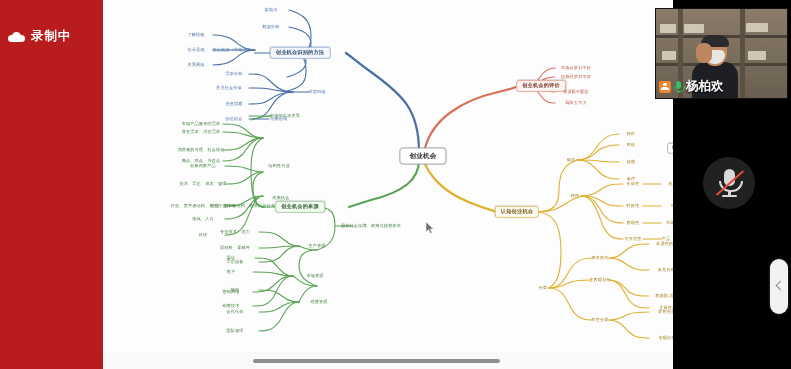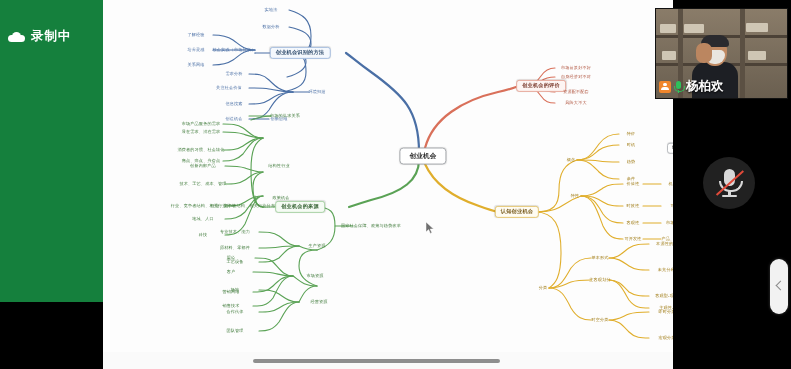--- a/index.html
+++ b/index.html
@@ -28,21 +28,21 @@
 
   .c-blue{color:#4a6fa5;} .c-red{color:#b0543e;}
   .c-green{color:#3f7a3a;} .c-yellow{color:#a07c16;}
 
   
   #hscroll-track{position:absolute;left:0;bottom:0;width:570px;height:17px;background:#fafafa;}
   #hscroll-thumb{position:absolute;left:150px;bottom:6px;width:247px;height:4px;
                  background:#8e8e8e;border-radius:2px;}
 
   
-  #leftbar{position:absolute;left:0;top:0;width:103px;height:302px;background:#15803d;}
+  #leftbar{position:absolute;left:0;top:0;width:103px;height:369px;background:#b91c1c;}
   #rec{position:absolute;left:8px;top:28px;display:flex;align-items:center;gap:6px;}
   #rec .cloud{position:relative;width:17px;height:10px;}
   #rec .cloud:before{content:"";position:absolute;left:0;bottom:0;width:17px;height:7px;
       background:#fff;border-radius:4px;}
   #rec .cloud:after{content:"";position:absolute;left:4px;top:0;width:9px;height:9px;
       background:#fff;border-radius:50%;}
   #rec .rtxt{color:#fff;font-size:12.5px;font-weight:bold;letter-spacing:1px;}
 
   
   #rightbar{position:absolute;left:673px;top:0;width:118px;height:369px;background:#000;}

